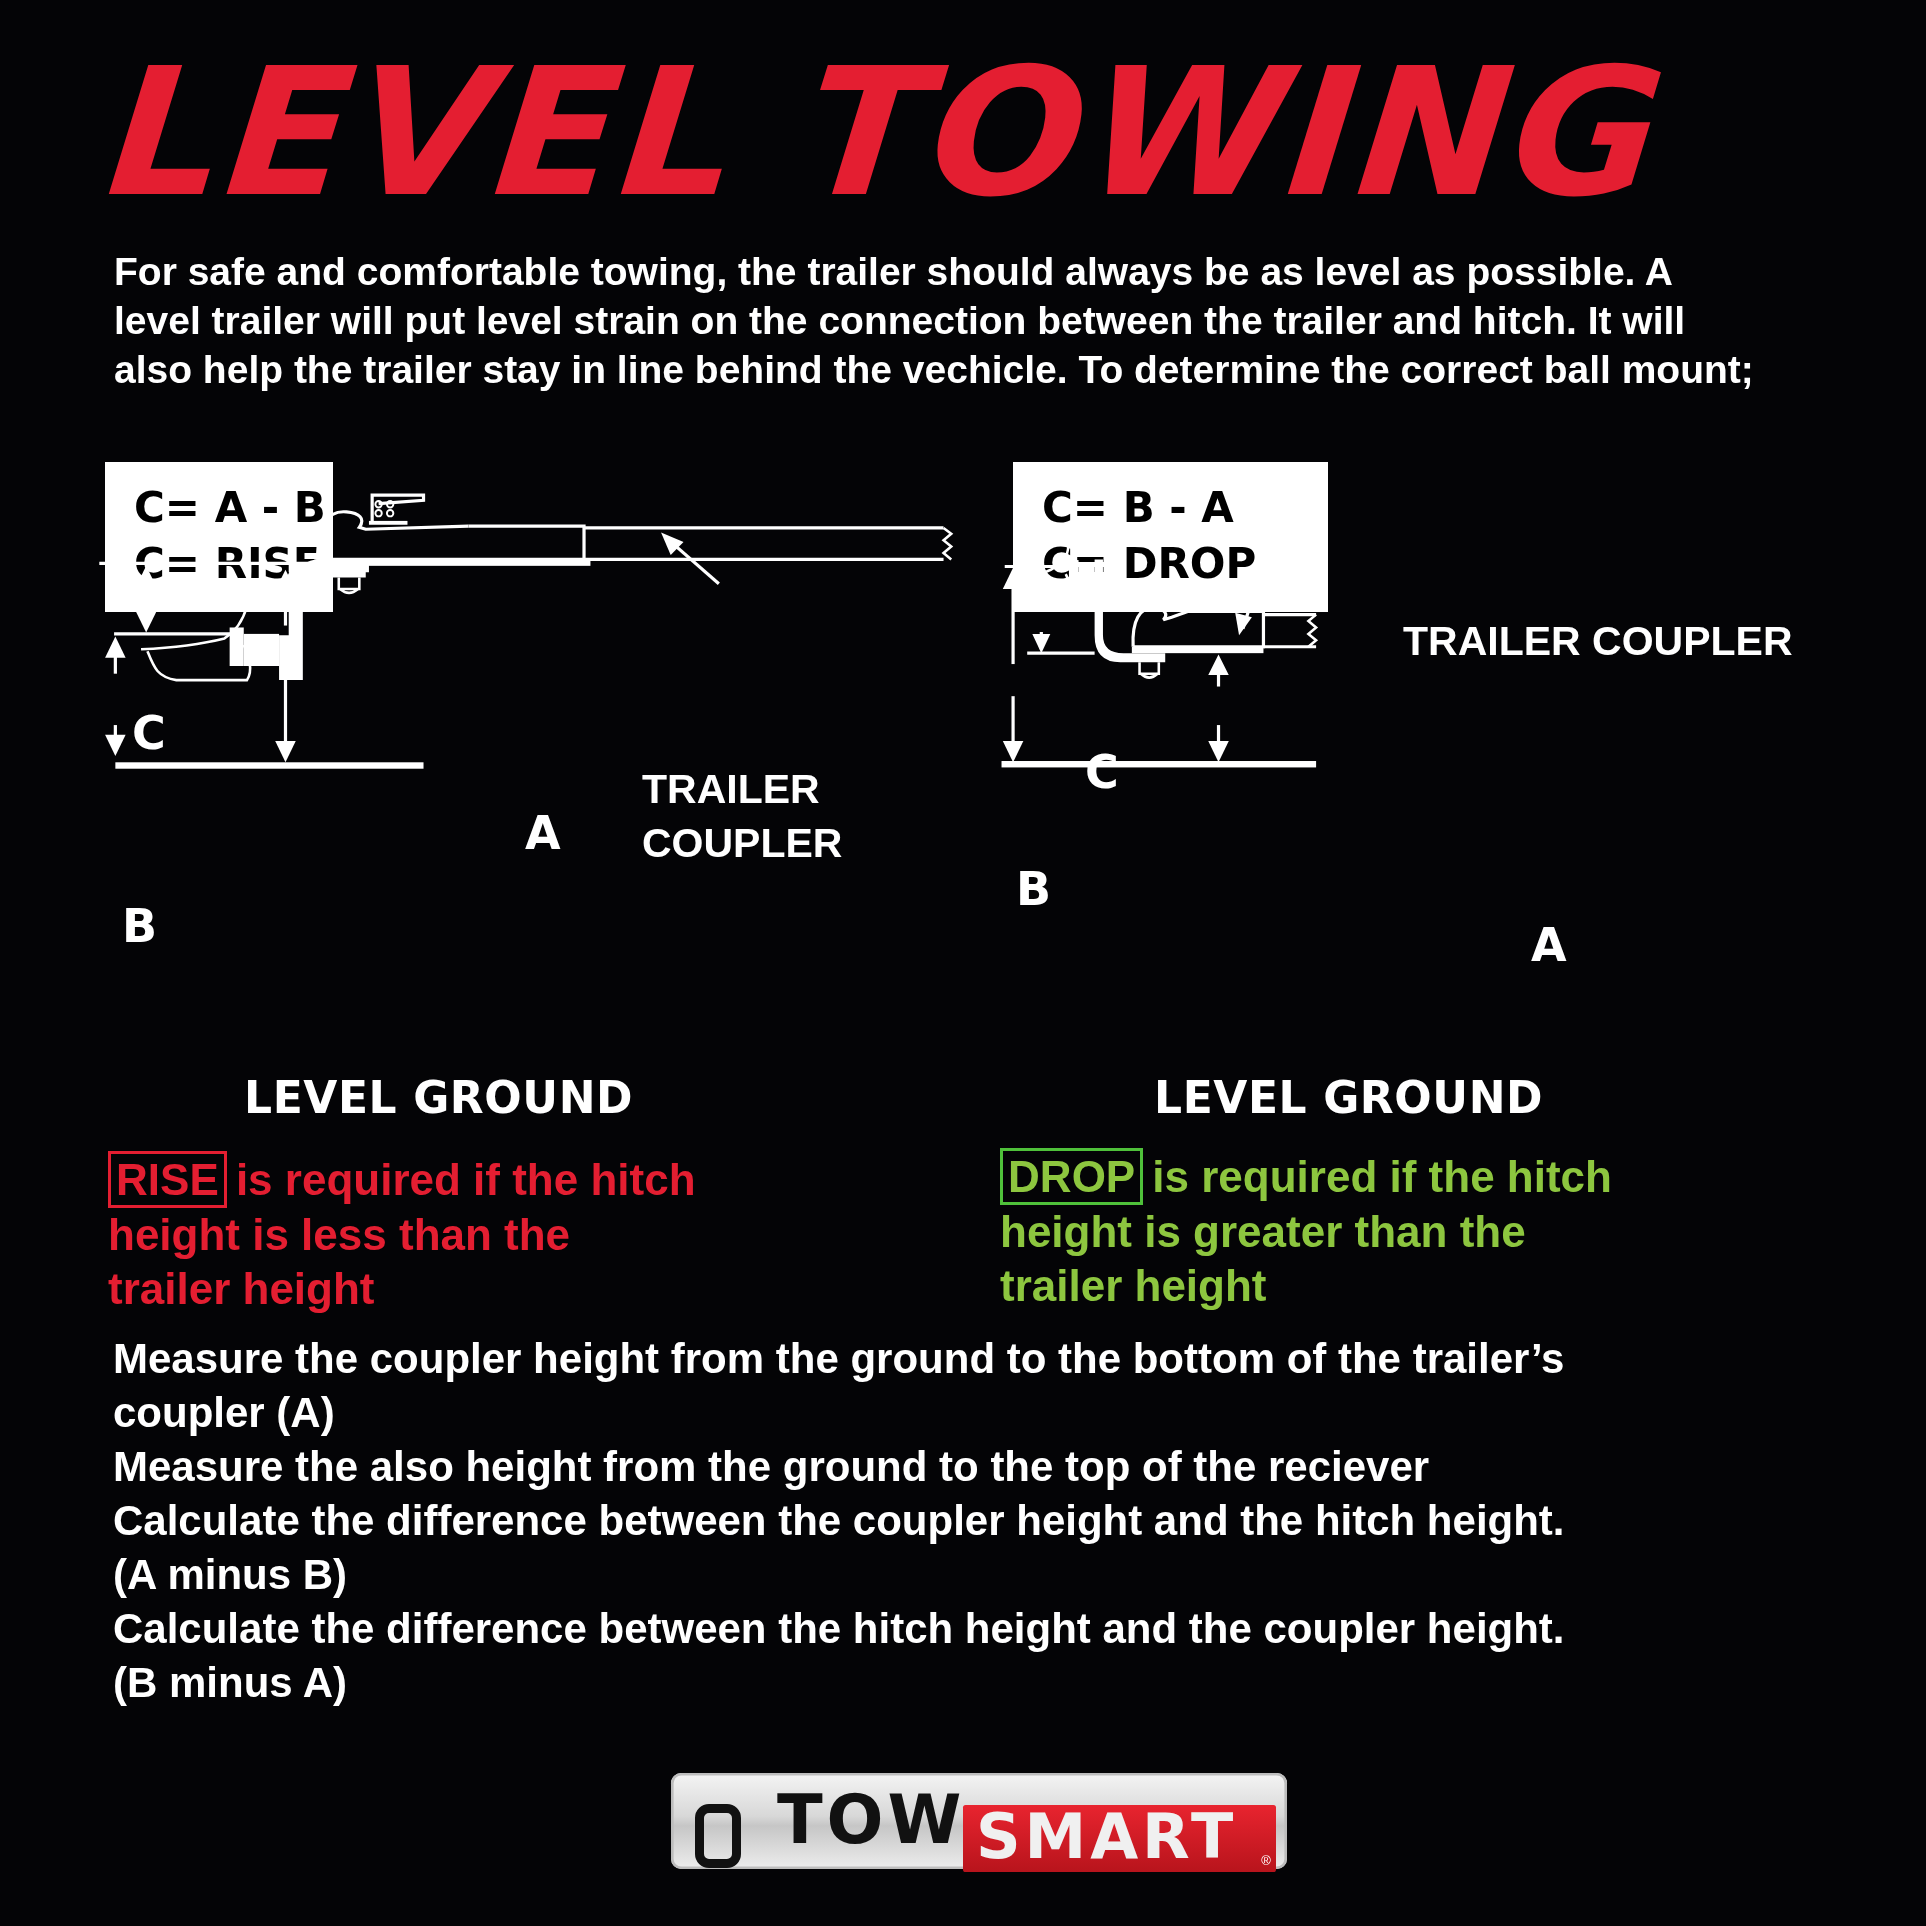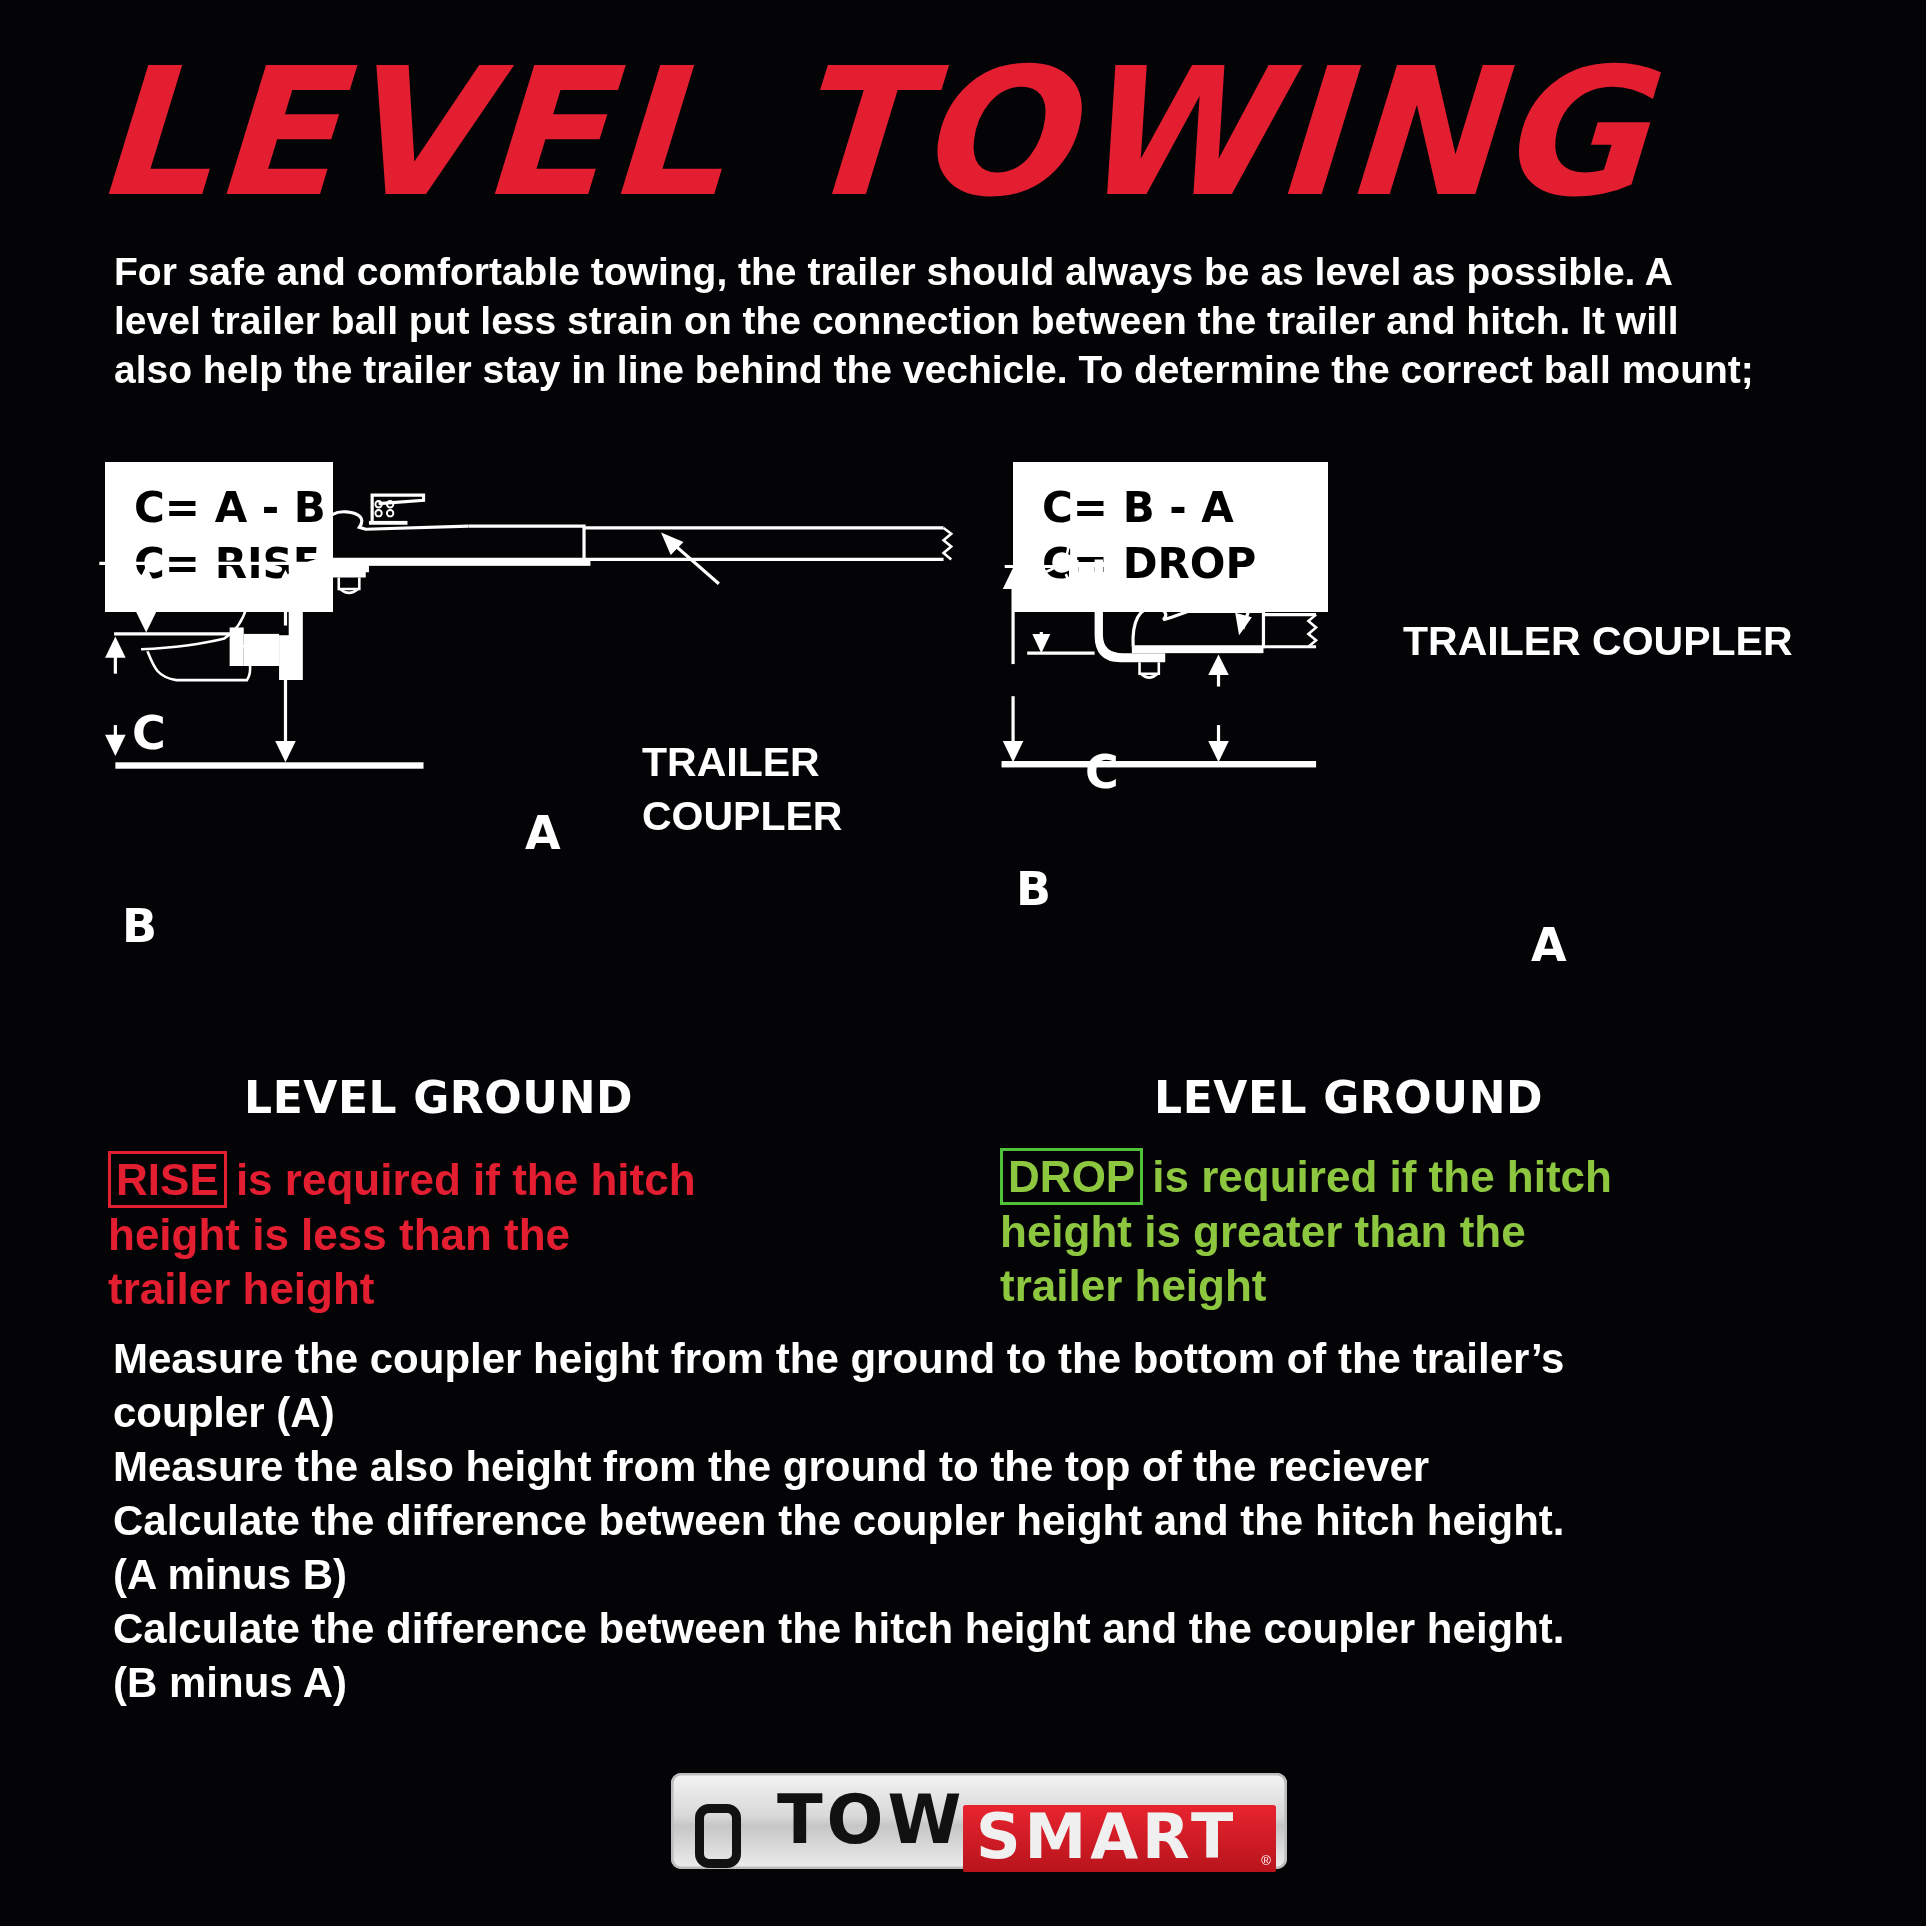--- a/index.html
+++ b/index.html
@@ -27,21 +27,21 @@
   .logo .reg{position:absolute;right:5.1px;bottom:3.9px;font-size:13px;color:#fff;}
   .logo .mark{position:absolute;left:24.4px;top:31px;width:46px;height:64px;border:9px solid #111;border-radius:14px;box-sizing:border-box;}
 </style>
 </head>
 <body>
 
 <div class="abs title">LEVEL TOWING</div>
 
 <div class="abs intro">
   <span>For safe and comfortable towing, the trailer should always be as level as possible. A</span>
-  <span>level trailer ball put less strain on the connection between the trailer and hitch. It will</span>
+  <span>level trailer will put level strain on the connection between the trailer and hitch. It will</span>
   <span>also help the trailer stay in line behind the vechicle. To determine the correct ball mount;</span>
 </div>
 
 <div class="abs formula" style="left:105px;top:462px;width:228px;height:150px;">
   <div>C= A - B</div>
   <div>C= RISE</div>
 </div>
 
 <svg class="diag" width="899" height="642" style="left:96px;top:449px;" viewBox="0 0 1400 1000" stroke="#fff" fill="none">
 
@@ -91,21 +91,21 @@
   <polygon points="295,188 279,220 311,220" fill="#fff" stroke="none"></polygon>
   <line x1="295" y1="340" x2="295" y2="480" stroke-width="5"></line>
   <polygon points="295,488 279,455 311,455" fill="#fff" stroke="none"></polygon>
 
   <rect x="30" y="488" width="480" height="10" fill="#fff" stroke="none"></rect>
 </svg>
 
 <div class="abs" style="left:132px;top:706px;font-size:46px;font-weight:bold;font-family:'DejaVu Sans',sans-serif;">C</div>
 <div class="abs" style="left:122px;top:899px;font-size:46px;font-weight:bold;font-family:'DejaVu Sans',sans-serif;">B</div>
 <div class="abs" style="left:525px;top:806px;font-size:46px;font-weight:bold;font-family:'DejaVu Sans',sans-serif;">A</div>
-<div class="abs" style="left:642px;top:735px;font-size:41px;line-height:54px;font-weight:bold;">
+<div class="abs" style="left:642px;top:762px;font-size:41px;line-height:54px;font-weight:bold;">
   <div>TRAILER</div>
   <div>COUPLER</div>
 </div>
 <div class="abs ground-label" style="left:244px;top:1072px;">LEVEL GROUND</div>
 
 <div class="abs formula" style="left:1013px;top:462px;width:315px;height:150px;">
   <div>C= B - A</div>
   <div>C= DROP</div>
 </div>
 

